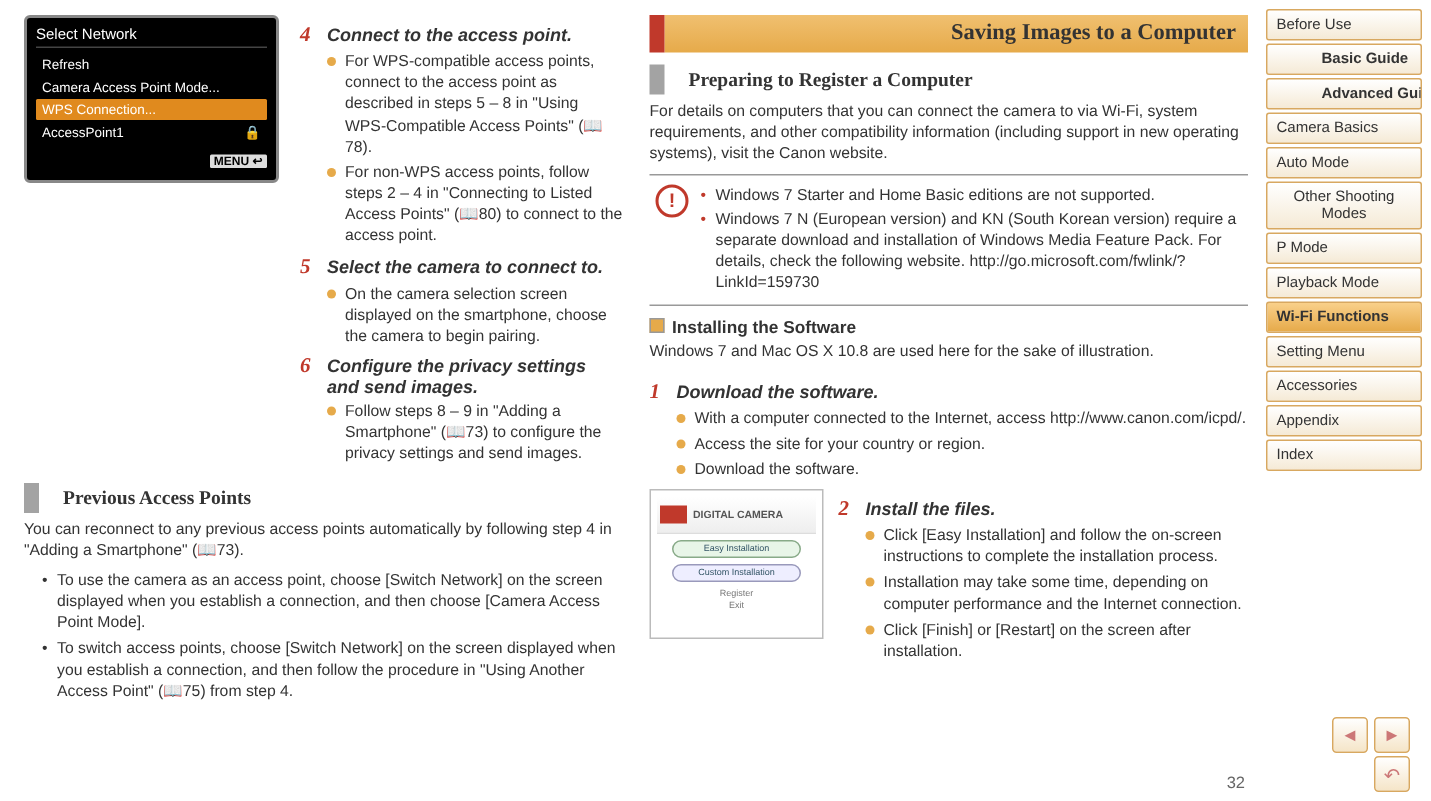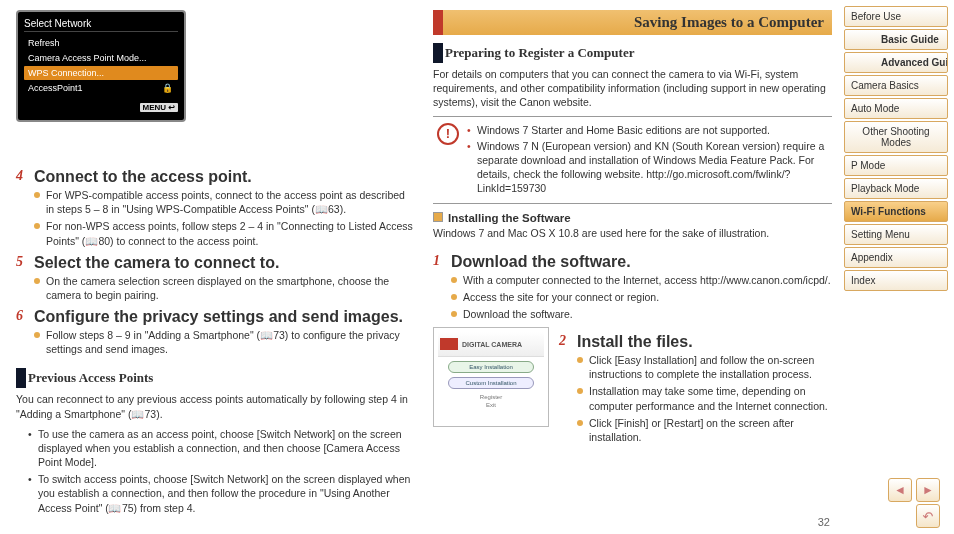--- a/index.html
+++ b/index.html
@@ -79,24 +79,24 @@
     background: linear-gradient(#f0c070,#e6aa4a);
     border-left: 10px solid #c0392b;
     font-size: 15px;
     font-weight: bold;
     padding: 4px 8px;
     margin-bottom: 8px;
     font-family: Georgia, serif;
     text-align: right;
   }
   .h2 {
-    border-left: 10px solid #0f172a;
+    border-left: 10px solid #a3a3a3;
     font-size: 13px;
     font-weight: bold;
-    padding: 2px 2px;
+    padding: 2px 16px;
     margin: 6px 0 4px 0;
     font-family: Georgia, serif;
   }
   .h3 {
     font-size: 11.5px;
     font-weight: bold;
     margin: 8px 0 2px 0;
   }
   .h3::before {
     content: "";
@@ -110,21 +110,21 @@
   .step-row { display: flex; margin: 6px 0 2px 0; }
   .stepnum {
     color: #c0392b;
     font-weight: bold;
     font-style: italic;
     font-size: 14px;
     width: 18px;
     flex-shrink: 0;
     font-family: Georgia, serif;
   }
-  .steptitle { font-weight: bold; font-size: 16px; }
+  .steptitle { font-weight: bold; font-size: 12px; font-style: italic; }
   .bullets { margin: 2px 0 6px 18px; padding: 0; list-style: none; }
   .bullets li {
     position: relative;
     padding-left: 12px;
     line-height: 1.35;
     margin-bottom: 3px;
     font-size: 10.5px;
   }
   .bullets li::before {
     content: "";
@@ -209,41 +209,41 @@
   }
   .corner-wrap { position: absolute; right: 6px; bottom: 6px; width: 56px; height: 50px; }
 </style>
 </head>
 <body>
 
 <div class="page">
   <div class="content">
 
     <div class="col">
-      <div style="display:flex; gap:30px;flex-direction:column;">
+      <div style="display:flex; gap:14px;">
         <div>
           <div class="camera-screen">
             <div class="cs-title">Select Network</div>
             <div class="cs-row">Refresh</div>
             <div class="cs-row">Camera Access Point Mode...</div>
             <div class="cs-row sel">WPS Connection...</div>
             <div class="cs-row">
               <span>AccessPoint1</span>
               <span class="lock">🔒</span>
             </div>
             <div class="cs-menu"><span>MENU ↩</span></div>
           </div>
         </div>
         <div style="flex:1;">
           <div class="step-row">
             <div class="stepnum">4</div>
             <div class="steptitle">Connect to the access point.</div>
           </div>
           <ul class="bullets">
-            <li>For WPS-compatible access points, connect to the access point as described in steps 5 – 8 in "Using WPS-Compatible Access Points" (📖63).</li>
+            <li>For WPS-compatible access points, connect to the access point as described in steps 5 – 8 in "Using WPS-Compatible Access Points" (📖78).</li>
             <li>For non-WPS access points, follow steps 2 – 4 in "Connecting to Listed Access Points" (📖80) to connect to the access point.</li>
           </ul>
 
           <div class="step-row">
             <div class="stepnum">5</div>
             <div class="steptitle">Select the camera to connect to.</div>
           </div>
           <ul class="bullets">
             <li>On the camera selection screen displayed on the smartphone, choose the camera to begin pairing.</li>
           </ul>
@@ -283,21 +283,21 @@
       <div class="para">Windows 7 and Mac OS X 10.8 are used here for the sake of illustration.</div>
 
       <div class="row-flex">
         <div style="flex:1;">
           <div class="step-row">
             <div class="stepnum">1</div>
             <div class="steptitle">Download the software.</div>
           </div>
           <ul class="bullets">
             <li>With a computer connected to the Internet, access http://www.canon.com/icpd/.</li>
-            <li>Access the site for your connect or region.</li>
+            <li>Access the site for your country or region.</li>
             <li>Download the software.</li>
           </ul>
         </div>
       </div>
 
       <div class="row-flex">
         <div class="sw-shot">
           <div class="sw-top">
               <div class="logo"></div>
               <b>DIGITAL CAMERA</b>
@@ -326,20 +326,21 @@
     <div class="nav-item">Before Use</div>
     <div class="nav-item bold">Basic Guide</div>
     <div class="nav-item bold">Advanced Guide</div>
     <div class="nav-item">Camera Basics</div>
     <div class="nav-item">Auto Mode</div>
     <div class="nav-item" style="white-space:normal;line-height:1.1;text-align:center;">Other Shooting Modes</div>
     <div class="nav-item">P Mode</div>
     <div class="nav-item">Playback Mode</div>
     <div class="nav-item active">Wi-Fi Functions</div>
     <div class="nav-item">Setting Menu</div>
+    <div class="nav-item">Accessories</div>
     <div class="nav-item">Appendix</div>
     <div class="nav-item">Index</div>
   </div>
 </div>
 
 <div class="pagenum">32</div>
 
 <div class="corner-wrap">
   <div class="corner-nav">
     <div class="nav-btn">◄</div>

